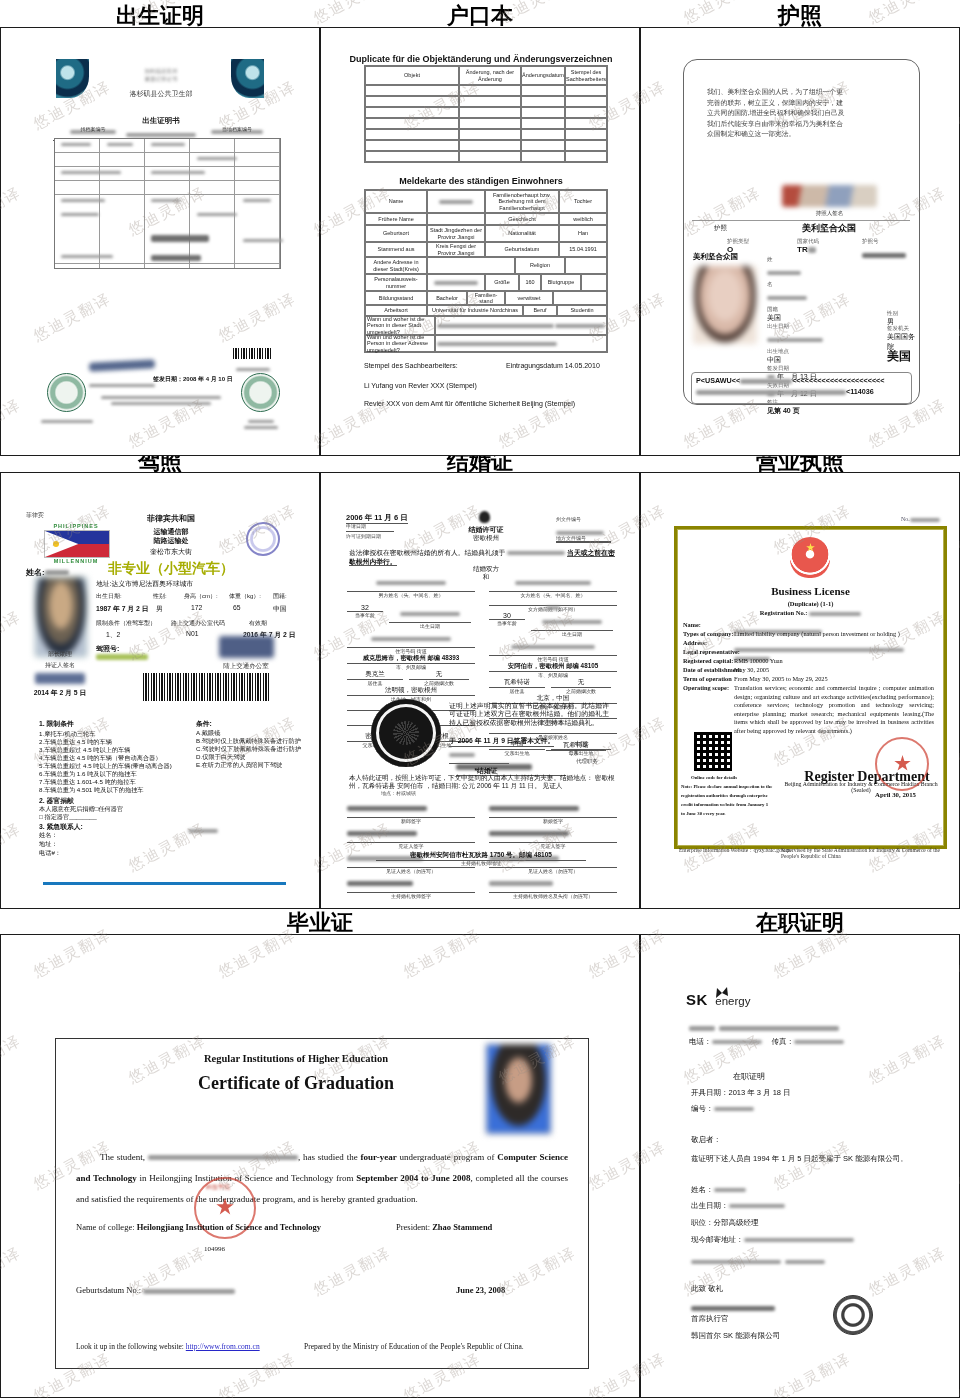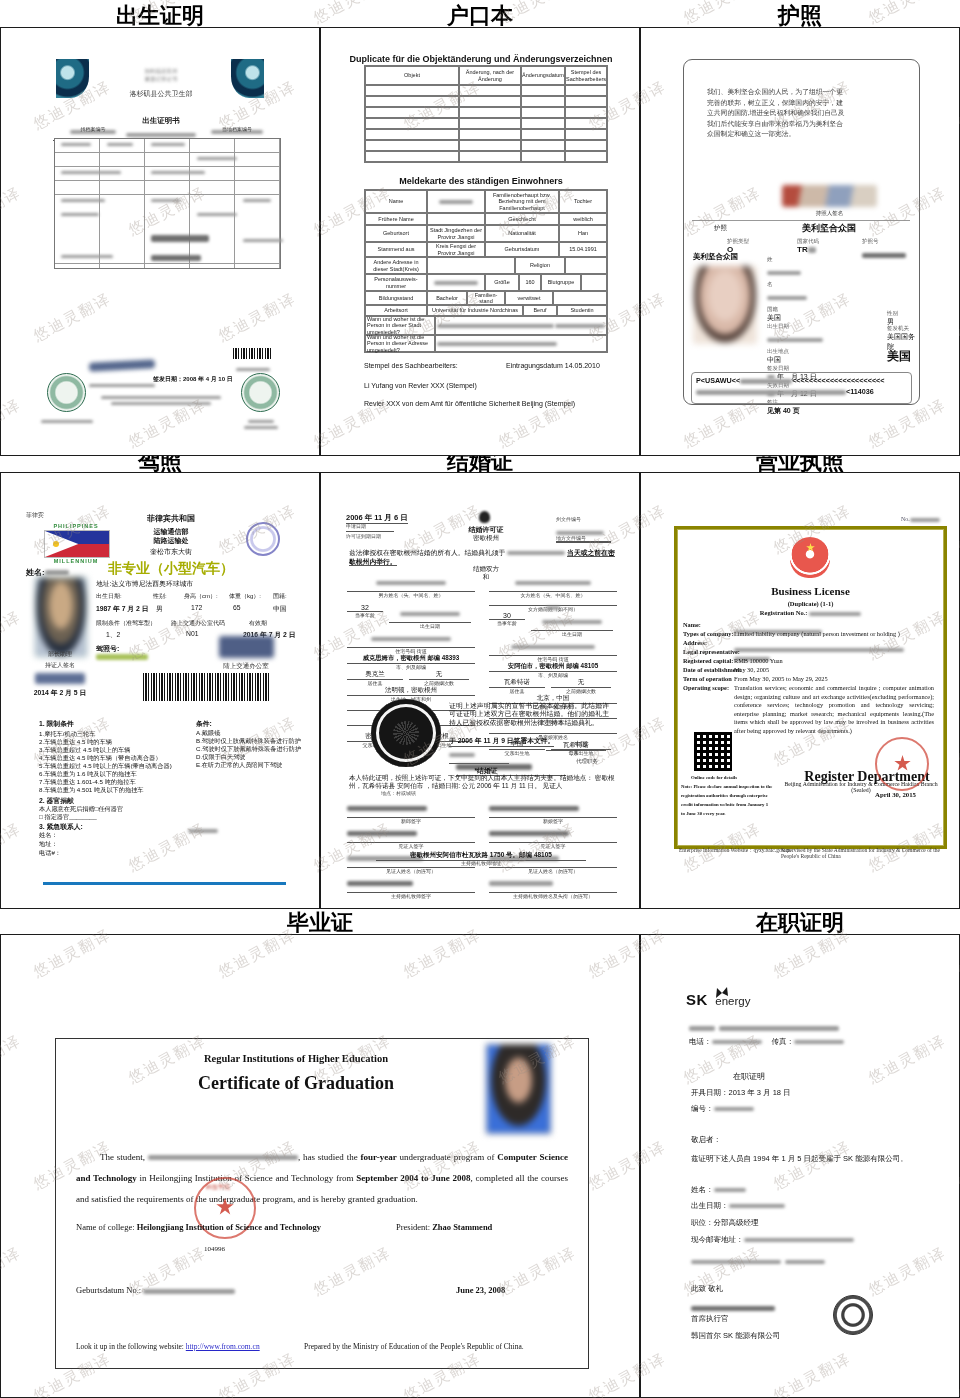--- a/index.html
+++ b/index.html
@@ -228,21 +228,21 @@
     </div>
   </div>
 
   <div class="abs" style="left:43px;top:334px;width:150px;font-size:7px">Stempel des Sachbearbeiters:</div>
   <div class="abs" style="left:185px;top:334px;width:110px;font-size:7px">Eintragungsdatum 14.05.2010</div>
   <div class="abs" style="left:43px;top:354px;width:220px;font-size:7px">Li Yufang von Revier XXX (Stempel)</div>
   <div class="abs" style="left:43px;top:372px;width:250px;font-size:7px">Revier XXX von dem Amt für öffentliche Sicherheit Beijing (Stempel)</div>
 </div>
 
 <div class="cell" style="left:640px;top:27px;width:318px;height:427px">
-  <div class="abs" style="left:42px;top:31px;width:235px;height:344px;border:1px solid #666;border-radius:9px">
+  <div class="abs" style="left:42px;top:31px;width:235px;height:344px;border:1px solid #666;border-radius:14px">
     <div class="abs ser" style="left:23px;top:27px;width:138px;font-size:6.8px;line-height:10.5px;color:#3c3c3c">我们、美利坚合众国的人民，为了组织一个更完善的联邦，树立正义，保障国内的安宁，建立共同的国防,增进全民福利和确保我们自己及我们后代能安享自由带来的幸福乃为美利坚合众国制定和确立这一部宪法。</div>
     <div class="abs" style="left:98px;top:125px;width:95px;height:22px;border-radius:3px;filter:blur(2.5px);
          background:linear-gradient(100deg,#b44c3e 0 18%,#cdb9a8 22% 45%,#8fa0bd 50% 70%,#d9cfc2 75%)"></div>
     <div class="abs ctr" style="left:98px;top:150px;width:95px;font-size:5.5px;color:#333">持照人签名</div>
     <div class="abs" style="left:8px;top:160px;width:218px;border-top:1px solid #999"></div>
 
     <div class="abs" style="left:30px;top:164px;font-size:6.5px;color:#222">护照</div>
     <div class="abs ctr b" style="left:70px;top:162px;width:150px;font-size:9px">美利坚合众国</div>
 
     <div class="abs lbl5" style="left:43px;top:178px">护照类型</div>

